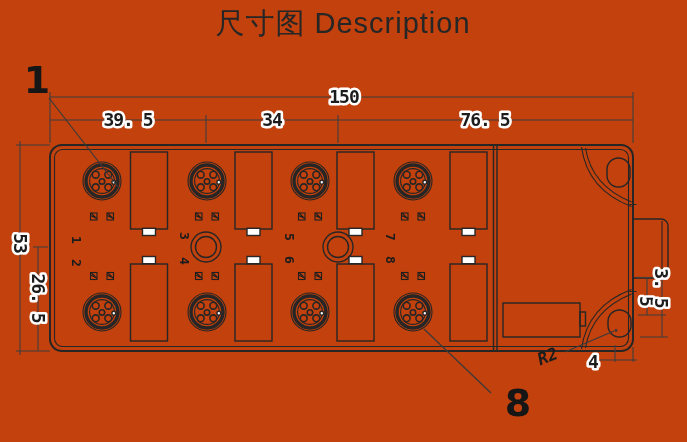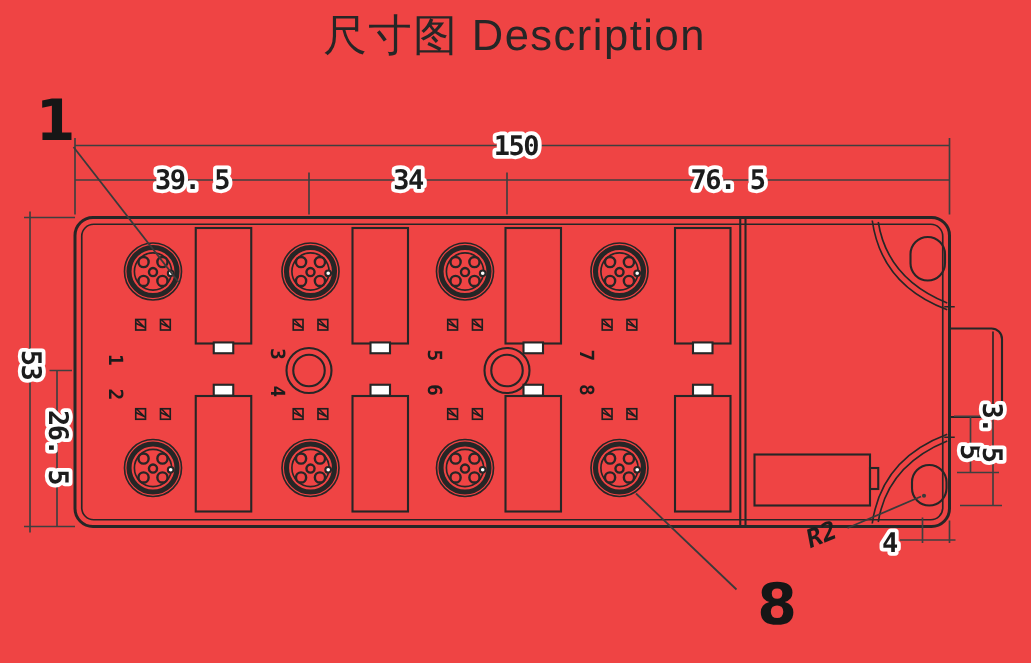--- a/index.html
+++ b/index.html
@@ -1,16 +1,16 @@
 <!DOCTYPE html>
 <html><head>
 <meta charset="utf-8">
 <style>
   html,body{margin:0;padding:0;background:#ffffff;}
-  .page{position:relative;width:687px;height:442px;background:#ef4444;overflow:hidden;
+  .page{position:relative;width:687px;height:442px;background:#c2410c;overflow:hidden;
         font-family:"Liberation Sans", sans-serif;}
   svg{position:absolute;left:0;top:0;}
   
   .s  {stroke:#262626;fill:none;stroke-width:1.4;}
   .s2 {stroke:#262626;fill:none;stroke-width:2;}
   .s1 {stroke:#262626;fill:none;stroke-width:1.1;}
   .bold{stroke:#262626;fill:none;stroke-width:3.4;}
   .hole{stroke:#262626;fill:none;stroke-width:1.6;}
   .wfill{fill:#ffffff;stroke:#262626;stroke-width:1.4;}
   .dimln{stroke:#3f3f3f;fill:none;stroke-width:1.1;}

